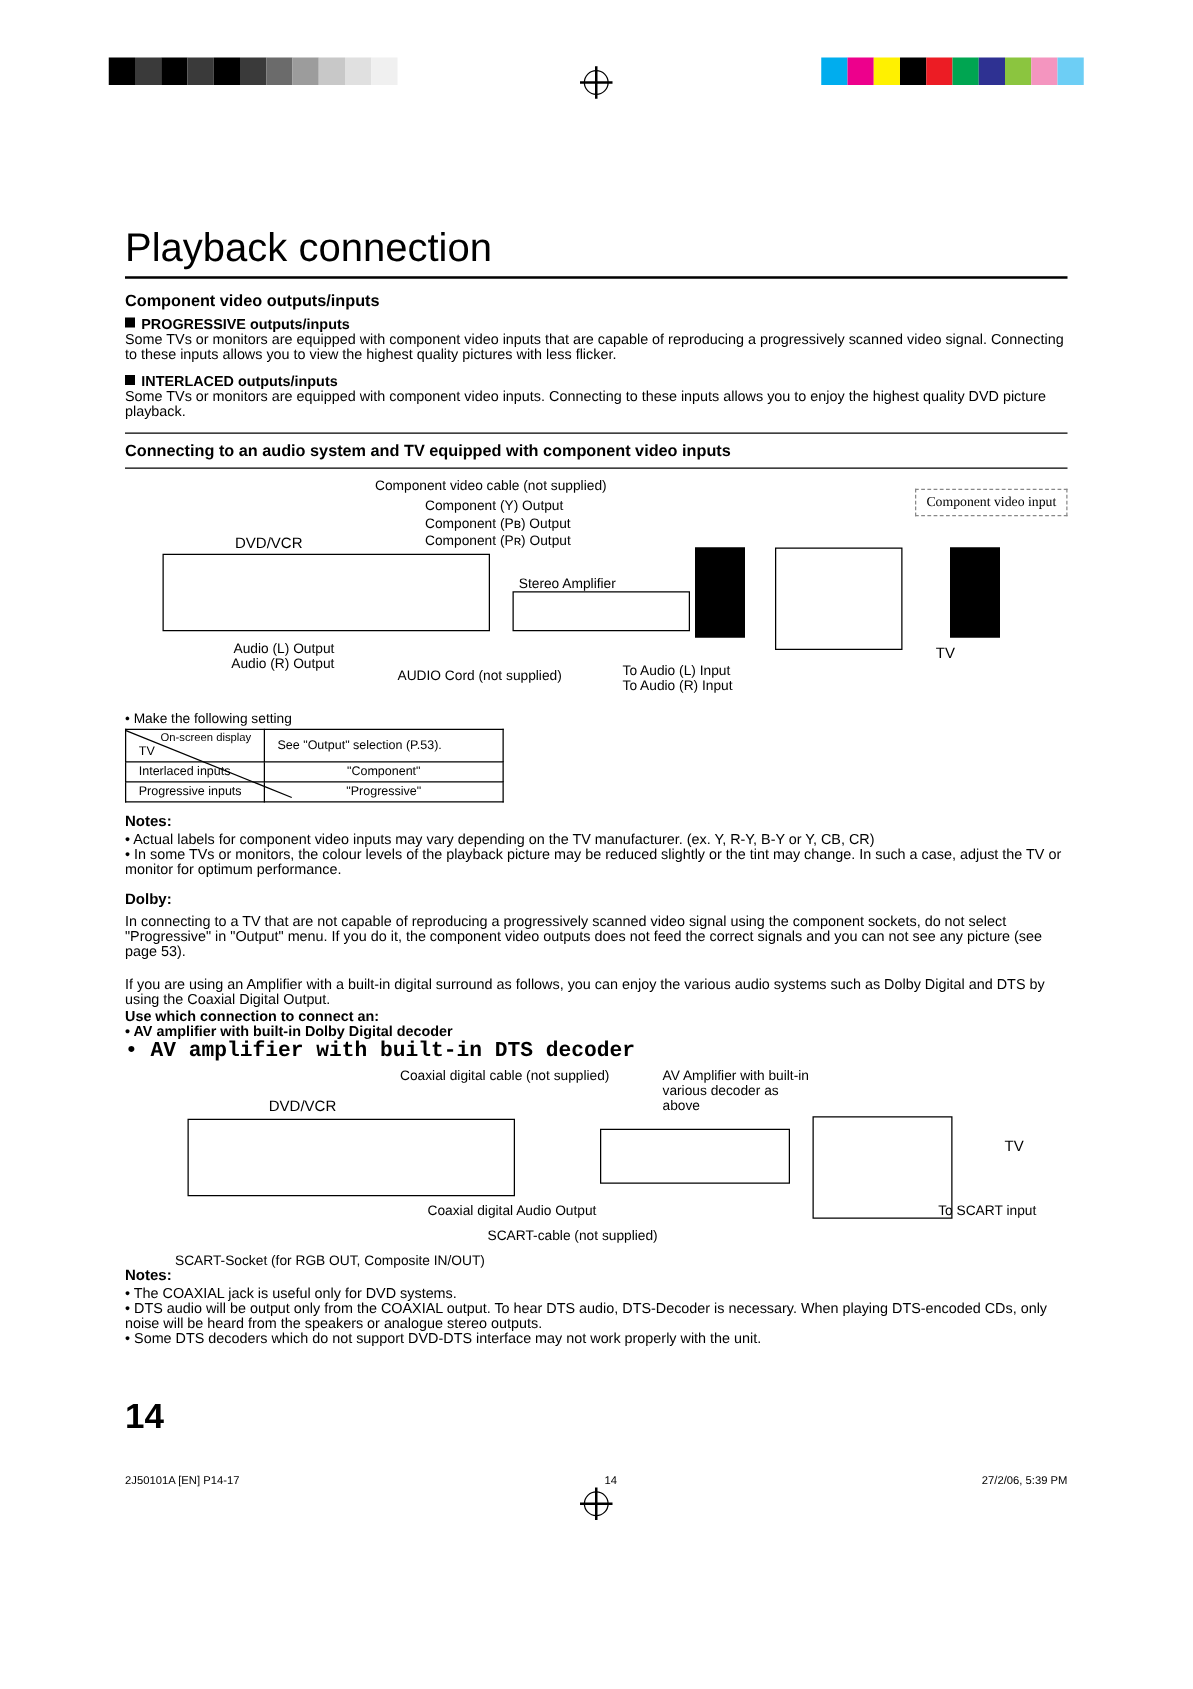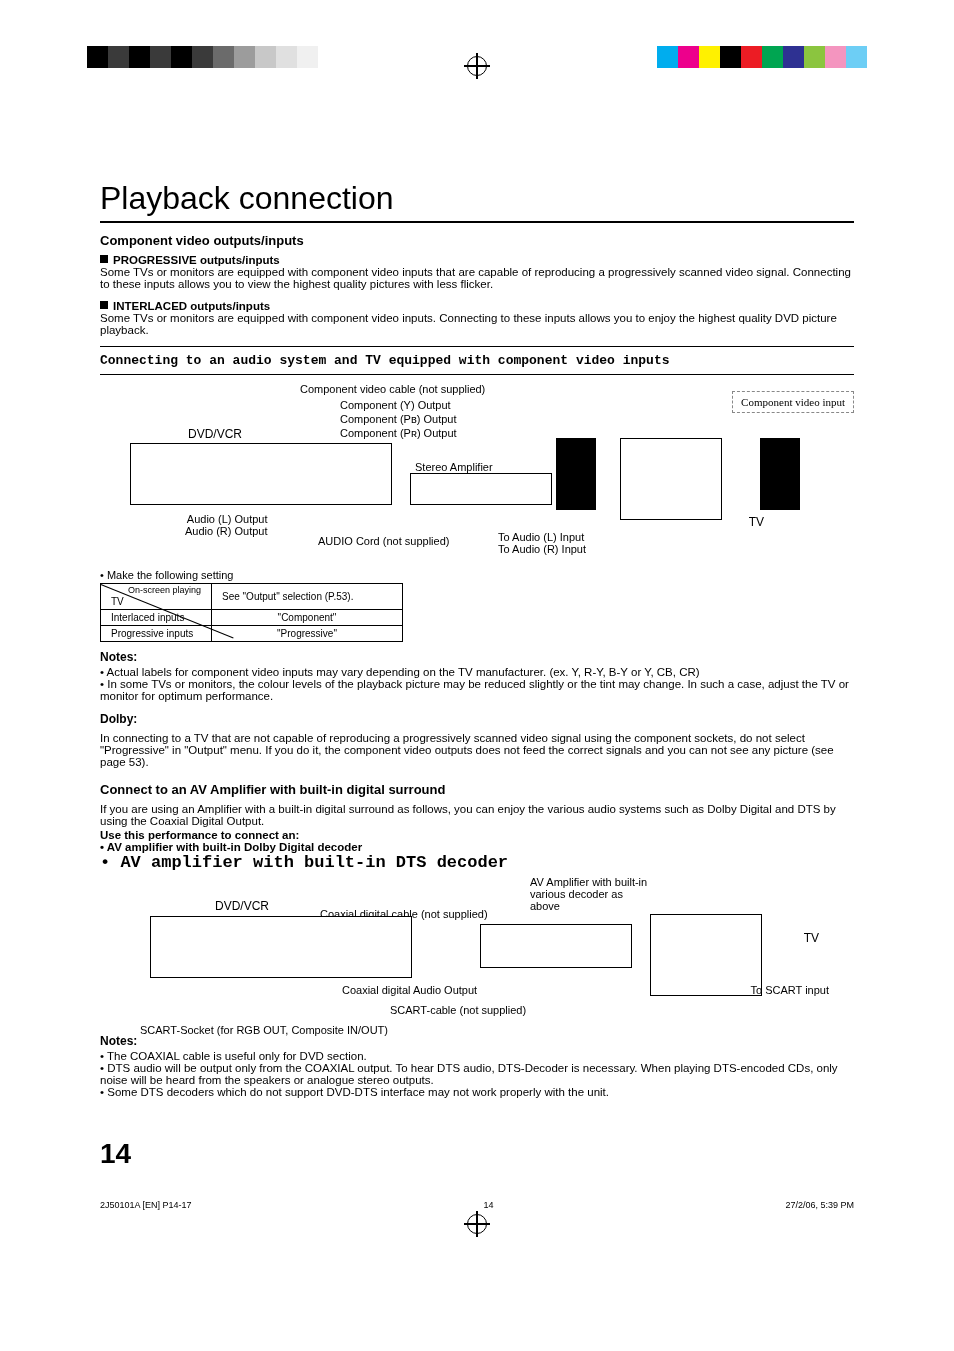--- a/index.html
+++ b/index.html
@@ -71,21 +71,20 @@
   .sub-block .title {
     font-weight: bold;
   }
   .section-heading {
     font-size: 13px;
     font-weight: bold;
     border-top: 1px solid #000;
     border-bottom: 1px solid #000;
     padding: 6px 0;
     margin: 4px 0 8px 0;
-    font-family: Liberation Mono, monospace;
   }
   .diagram-placeholder {
     position: relative;
     height: 180px;
     margin: 4px 0 6px 0;
   }
   .diagram-placeholder.small { height: 150px; }
   .dlabel {
     position: absolute;
     font-size: 11px;
@@ -232,21 +231,21 @@
       <span>To Audio (R) Input</span>
     </div>
   </div>
 
   <div style="font-size:11px;">• <span>Make the following setting</span></div>
   <table class="settings-table">
     <tbody>
         <tr>
       <td style="position:relative; width:90px;">
         <div style="position:absolute; border-top:1px solid #000; width:130%; transform:rotate(22deg); transform-origin:left top; left:0; top:0;"></div>
-        <div style="text-align:right; font-size:9px; line-height:1.1;">On-screen playing</div>
+        <div style="text-align:right; font-size:9px; line-height:1.1;">On-screen display</div>
         <div>TV</div>
       </td>
       <td style="width:170px;">See "Output" selection (P.53).</td>
     </tr>
     <tr>
       <td>Interlaced inputs</td>
       <td style="text-align:center;">"Component"</td>
     </tr>
     <tr>
       <td>Progressive inputs</td>
@@ -261,46 +260,45 @@
       <li>Actual labels for component video inputs may vary depending on the TV manufacturer. (ex. Y, R-Y, B-Y or Y, CB, CR)</li>
       <li>In some TVs or monitors, the colour levels of the playback picture may be reduced slightly or the tint may change. In such a case, adjust the TV or monitor for optimum performance.</li>
     </ul>
   </div>
 
   <div>
     <div style="font-size:12px; font-weight:bold;">Dolby:</div>
     <div class="bold-note">In connecting to a TV that are not capable of reproducing a progressively scanned video signal using the component sockets, do not select "Progressive" in "Output" menu. If you do it, the component video outputs does not feed the correct signals and you can not see any picture (see page 53).</div>
   </div>
 
-  <h2>Connect to an AV Amplifier with built-in digital surround</h2>
   <div style="font-size:11.5px;">If you are using an Amplifier with a built-in digital surround as follows, you can enjoy the various audio systems such as Dolby Digital and DTS by using the Coaxial Digital Output.</div>
-  <div style="font-size:11.5px; font-weight:bold; margin-top:2px;">Use this performance to connect an:</div>
+  <div style="font-size:11.5px; font-weight:bold; margin-top:2px;">Use which connection to connect an:</div>
   <div style="font-size:11.5px; font-weight:bold;">• AV amplifier with built-in Dolby Digital decoder</div>
   <div style="font-size:17px; font-weight:bold;font-family:Liberation Mono, monospace;">• AV amplifier with built-in DTS decoder</div>
 
   <div class="diagram-placeholder small">
-    <div class="dlabel" style="left:220px; top:0;margin-top:32px;">Coaxial digital cable (not supplied)</div>
+    <div class="dlabel" style="left:220px; top:0;">Coaxial digital cable (not supplied)</div>
     <div class="dlabel" style="left:115px; top:23px; font-size:12px;">DVD/VCR</div>
     <div class="dlabel" style="left:430px; top:0px; width:120px;">AV Amplifier with built-in various decoder as above</div>
 
     <div class="rect" style="left:50px; top:40px; width:260px; height:60px;"></div>
     <div class="rect" style="left:380px; top:48px; width:150px; height:42px;"></div>
     <div class="rect" style="left:550px; top:38px; width:110px; height:80px;"></div>
 
     <div class="dlabel" style="right:35px; top:55px; font-size:12px;">TV</div>
     <div class="dlabel" style="left:40px; top:108px; text-align:center;margin-top:40px;">SCART-Socket (for RGB OUT, Composite IN/OUT)</div>
     <div class="dlabel" style="left:242px; top:108px;">Coaxial digital Audio Output</div>
     <div class="dlabel" style="left:290px; top:128px;">SCART-cable (not supplied)</div>
     <div class="dlabel" style="right:25px; top:108px;">To SCART input</div>
   </div>
 
   <div class="notes">
     <strong>Notes:</strong>
     <ul class="bullets">
-      <li>The COAXIAL cable is useful only for DVD section.</li>
+      <li>The COAXIAL jack is useful only for DVD systems.</li>
       <li>DTS audio will be output only from the COAXIAL output. To hear DTS audio, DTS-Decoder is necessary. When playing DTS-encoded CDs, only noise will be heard from the speakers or analogue stereo outputs.</li>
       <li>Some DTS decoders which do not support DVD-DTS interface may not work properly with the unit.</li>
     </ul>
   </div>
 
   <div class="page-number">14</div>
 
 </div>
 
 <div class="footer-meta">

